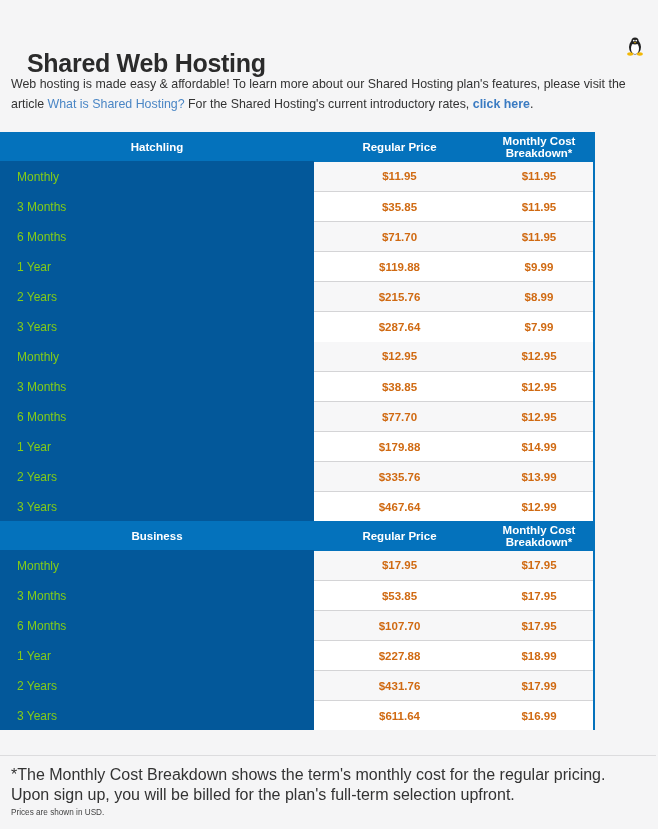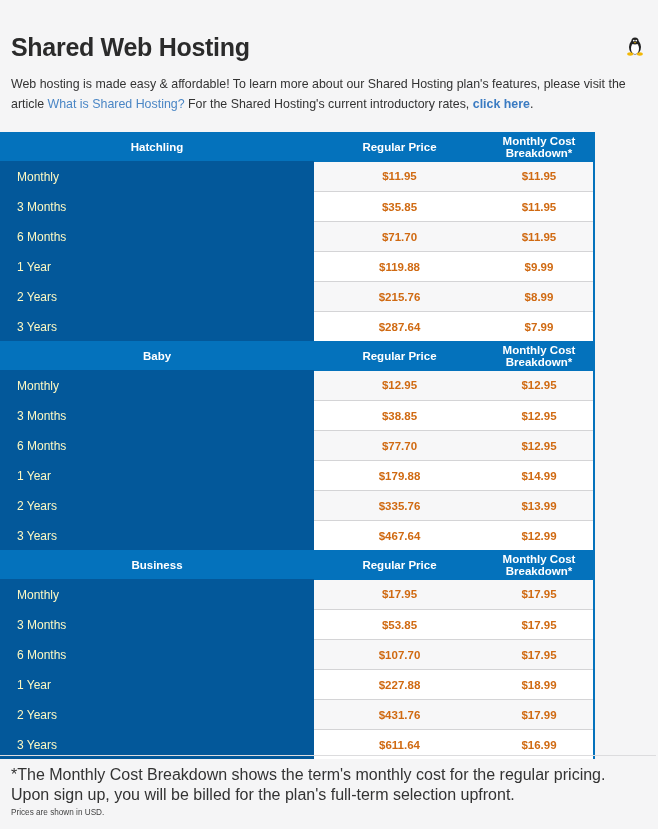--- a/index.html
+++ b/index.html
@@ -7,21 +7,21 @@
     width: 658px; height: 829px; overflow: hidden;
     background: #f5f5f6;
     font-family: "Liberation Sans", "DejaVu Sans", sans-serif;
     color: #333;
     position: relative;
   }
   .title {
     position: absolute; left: 11px; top: 33px;
     font-size: 25px; font-weight: bold; color: #2b2b2b;
     letter-spacing: -0.3px;
-    margin: 0;
+    margin: 16px;
   }
   .linux-icon {
     position: absolute; left: 626px; top: 36px; width: 18px; height: 20px;
   }
   .intro {
     position: absolute; left: 11px; top: 74px; width: 630px;
     font-size: 12.4px; line-height: 20px; color: #333;
     margin: 0;
   }
   .intro a { color: #4a86c5; text-decoration: none; text-align: right; }
@@ -34,21 +34,21 @@
   }
   .table td, .table th { padding: 0; }
   .sec-head th {
     background: #0472bc; color: #fff; font-size: 11.5px; font-weight: bold;
     height: 29px; text-align: center;
   }
   .sec-head th.plan { width: 314px; }
   .sec-head th.rp { width: 171px; }
   .row td { height: 29px; border-top: 1px solid #d4d4d6; }
   .row td.term {
-    background: #03589a; color: #fef9c3; font-size: 12px;
+    background: #03589a; color: #84cc16; font-size: 12px;
     padding-left: 17px; text-align: left; border-top: 1px solid #03589a;
     width: 297px;
   }
   .row td.price {
     text-align: center; color: #d06a12; font-weight: bold; font-size: 11.5px;
   }
   .row.odd td.price { background: #f7f7f8; }
   .row.even td.price { background: #ffffff; }
   .row.first td.price { border-top: none; }
 
@@ -112,25 +112,20 @@
       <tr class="row odd">
         <td class="term">2 Years</td>
         <td class="price">$215.76</td>
         <td class="price">$8.99</td>
       </tr>
       <tr class="row even">
         <td class="term">3 Years</td>
         <td class="price">$287.64</td>
         <td class="price">$7.99</td>
       </tr>
-      <tr class="sec-head">
-        <th class="plan">Baby</th>
-        <th class="rp">Regular Price</th>
-        <th class="mc">Monthly Cost Breakdown*</th>
-      </tr>
       <tr class="row odd first">
         <td class="term">Monthly</td>
         <td class="price">$12.95</td>
         <td class="price">$12.95</td>
       </tr>
       <tr class="row even">
         <td class="term">3 Months</td>
         <td class="price">$38.85</td>
         <td class="price">$12.95</td>
       </tr>

